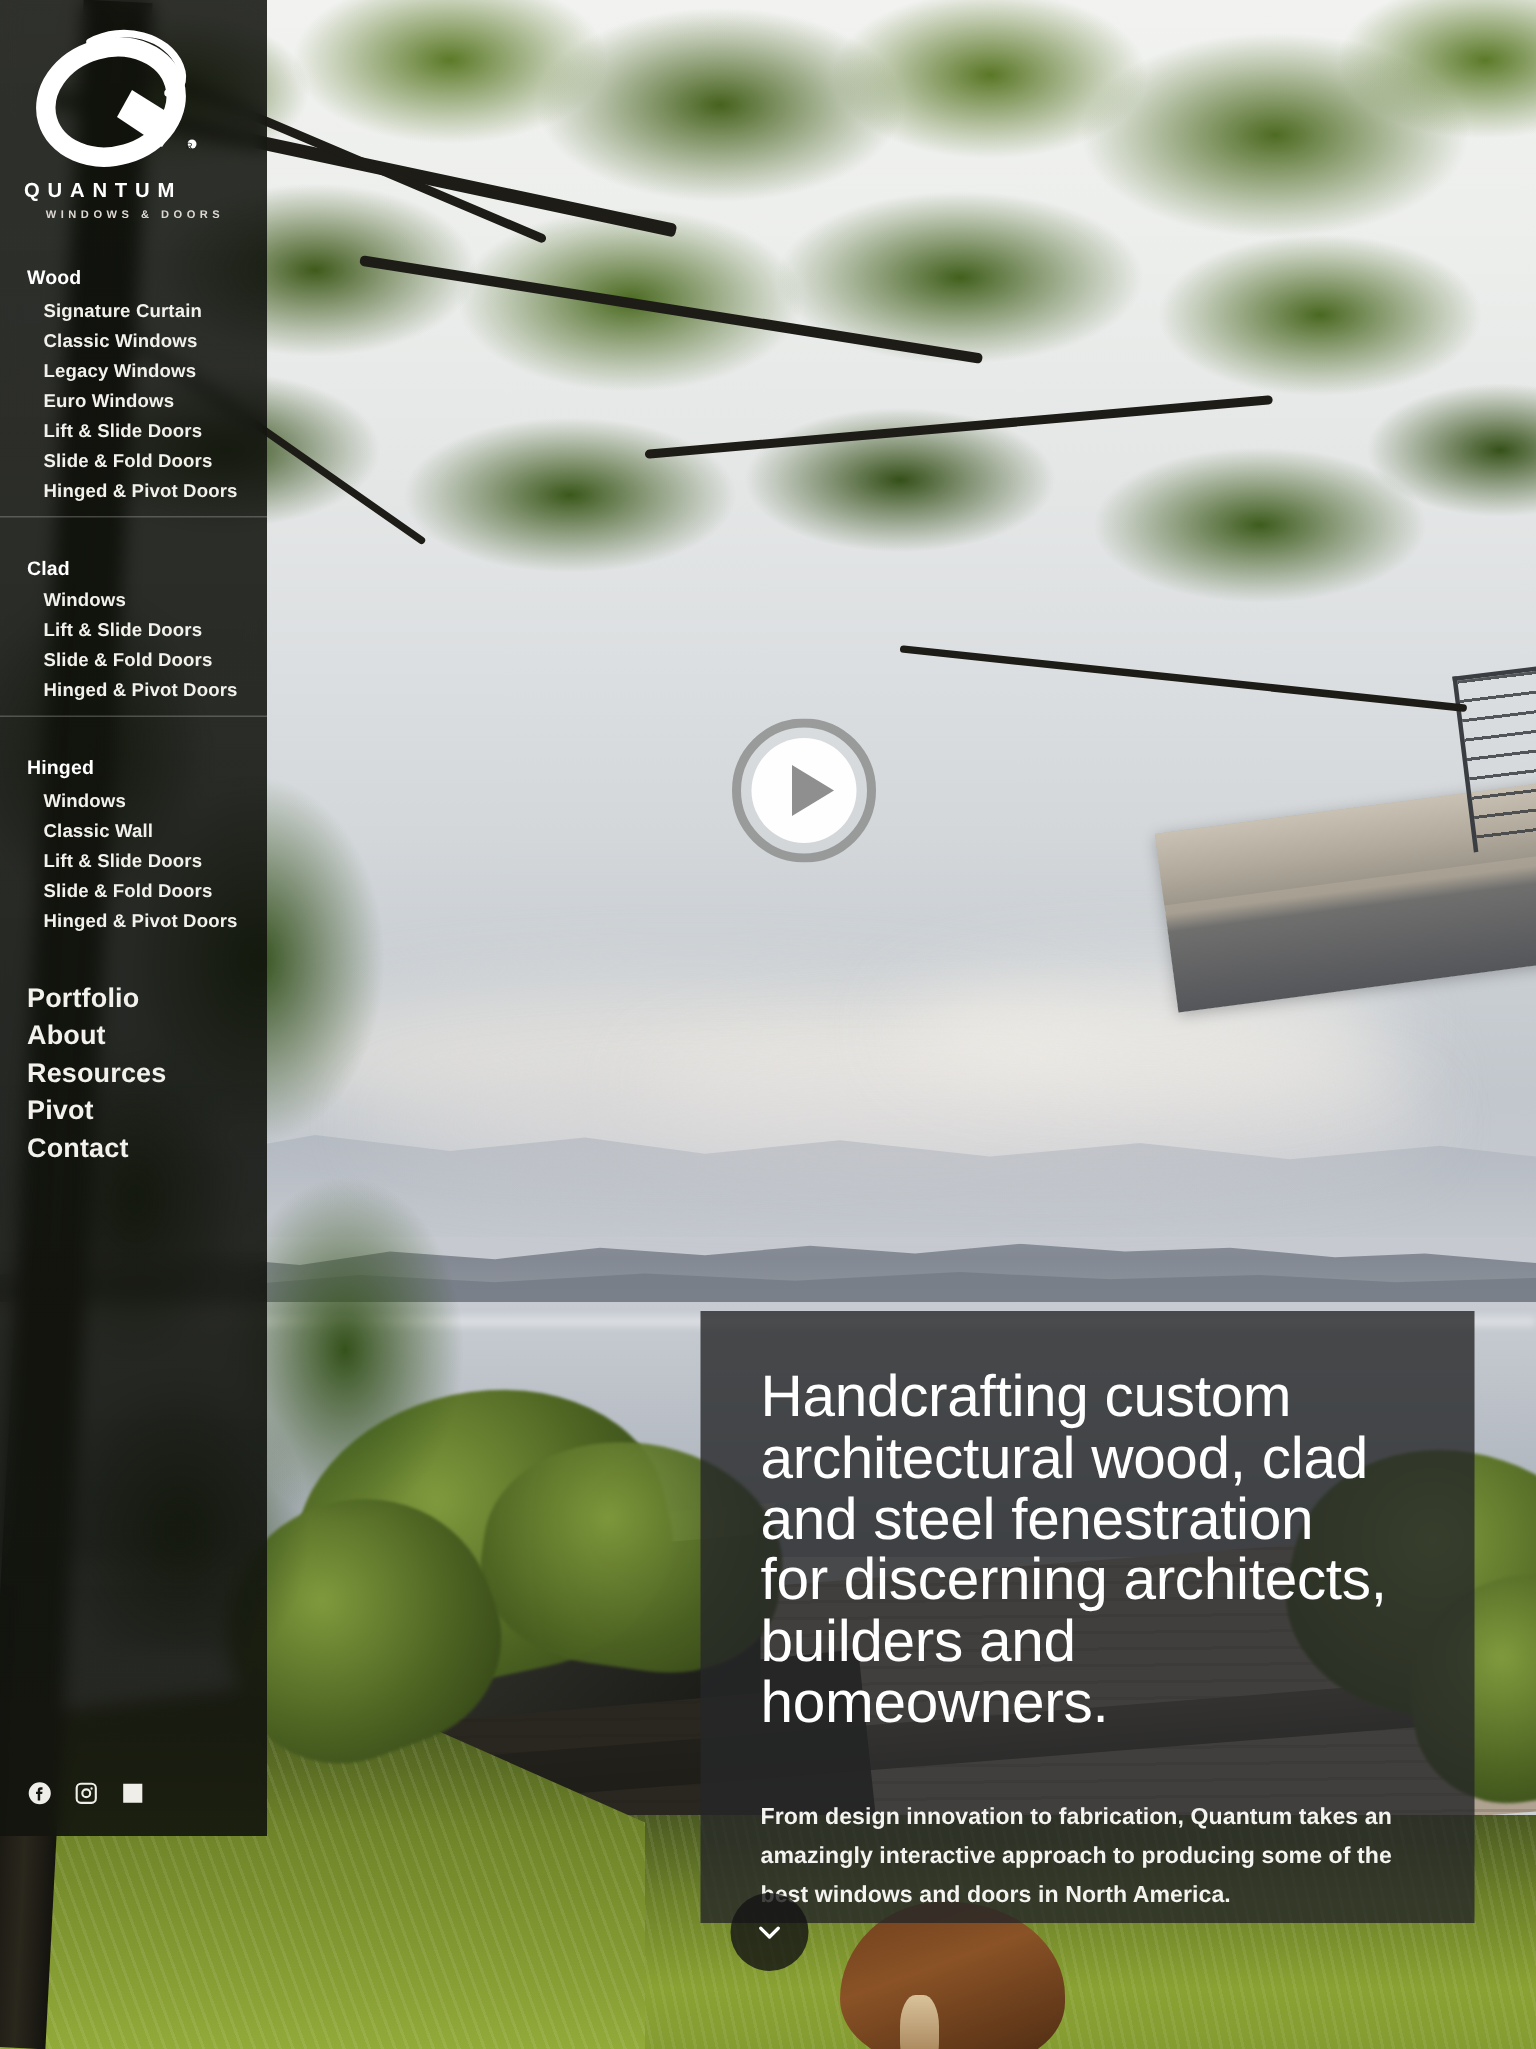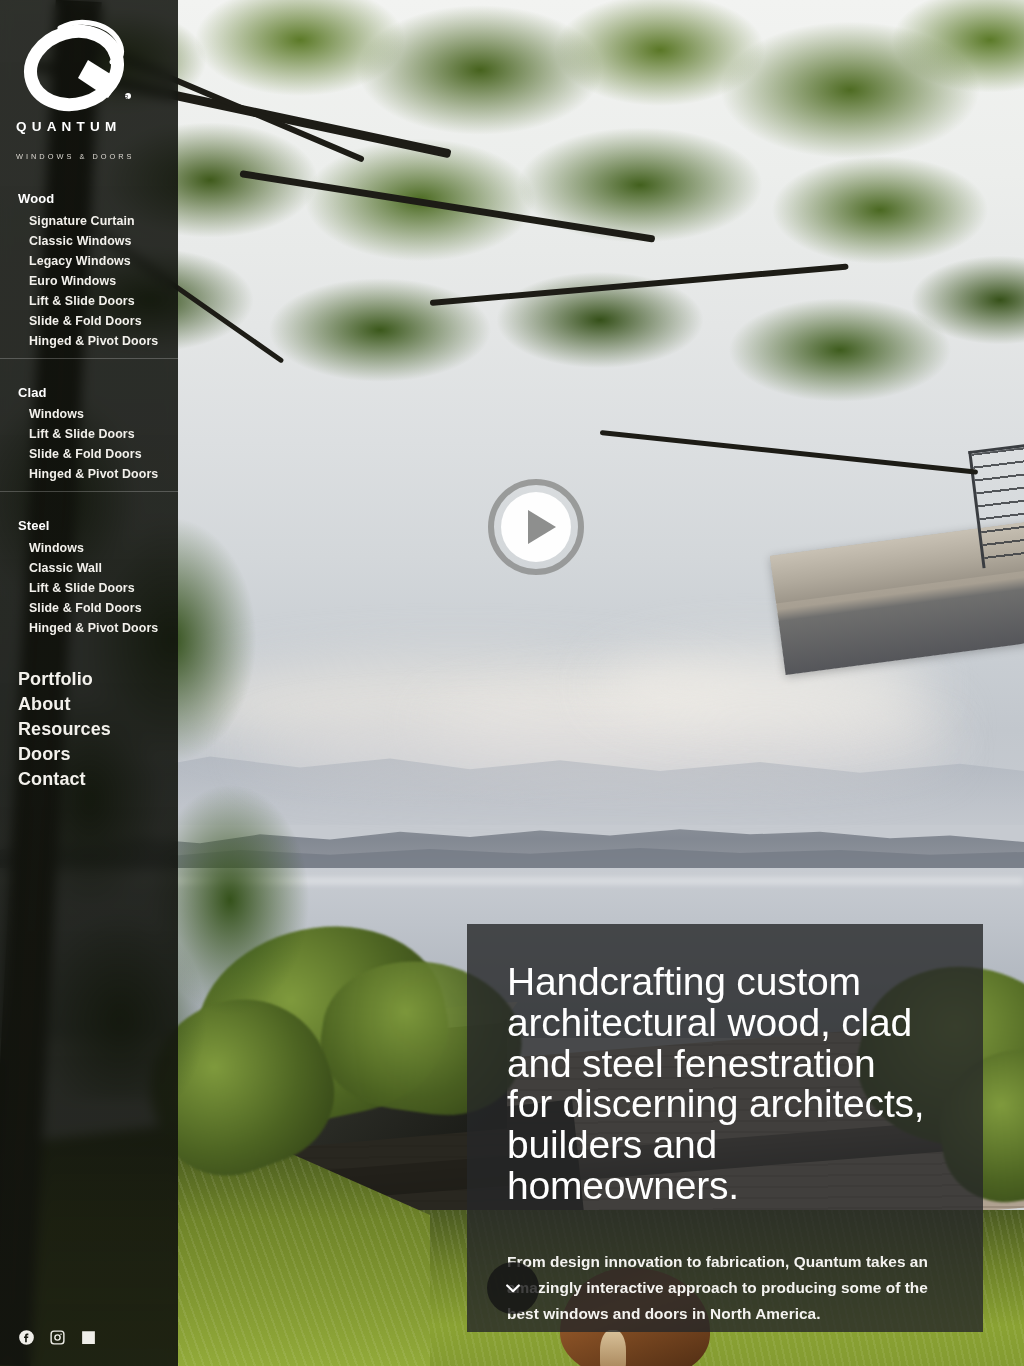--- a/index.html
+++ b/index.html
@@ -199,36 +199,36 @@
   .branch.b5 { left:600px; top:430px; width:380px; height:5px; transform:rotate(6deg); }
   .branch.b6 { left:70px; top:210px; width:260px; height:5px; transform:rotate(35deg); }
   .trunk {
     position:absolute; left:20px; top:0; width:46px; height:1366px;
     background:linear-gradient(to right,#15140f,#2a271d 55%,#14130e);
     transform:rotate(3deg);
   }
 
   
   .sidebar {
-    position:absolute; left:0; top:0; width:178px; height:1366px;
+    position:absolute; left:0; top:0; width:178px; height:1224px;
     background:linear-gradient(to bottom, rgba(14,16,11,.86), rgba(18,20,14,.90));
     backdrop-filter:blur(6px);
     z-index:20;
     color:#fff;
   }
 
   .logo-wrap { padding:18px 14px 6px 16px; }
   .logo-mark { width:128px; height:96px; display:block; }
   .logo-word {
     margin-top:6px; font-size:13.5px; font-weight:700; letter-spacing:5.2px;
     color:#fff; line-height:1;
   }
   .logo-sub {
-    margin-top:19px; font-size:7.4px; font-weight:400; letter-spacing:3.0px;
-    color:#ddd9d2; line-height:1;
+    margin-top:5px; font-size:7.4px; font-weight:700; letter-spacing:3.0px;
+    color:#ddd9d2; line-height:1;text-align:center;
   }
 
   nav { margin-top:14px; }
   .nav-group { padding:0 0 6px 0; }
   .nav-group + .nav-group { border-top:1px solid rgba(255,255,255,.22); padding-top:1px; }
   .nav-head {
     font-size:13px; font-weight:700; color:#fff; padding:1px 0 3px 18px; line-height:1.45;
     letter-spacing:.1px; cursor:pointer;margin-top:23px;
   }
   .nav-item {
@@ -247,21 +247,21 @@
   .socials svg { width:17px; height:17px; fill:#efeee9; display:block; cursor:pointer; }
   .socials a { line-height:0; }
 
   
   .play-btn {
     position:absolute; left:488px; top:479px; width:96px; height:96px; z-index:15; cursor:pointer;
   }
 
   
   .hero {
-    position:absolute; left:467px; top:924px; width:516px; height:408px;
+    position:absolute; left:467px; top:874px; width:516px; height:408px;
     background:rgba(38,39,40,.80); z-index:16;
     padding:38px 40px 0 40px;
   }
   .hero h1 {
     font-size:39px; font-weight:400; line-height:1.045; color:#fff;
     letter-spacing:-.2px; white-space:pre-line;
   }
   .hero p {
     margin-top:42px; font-size:15.4px; font-weight:600; line-height:1.72;
     color:#f4f3f0; letter-spacing:.05px;
@@ -381,33 +381,33 @@
 
       <div class="nav-group">
         <div class="nav-head">Clad</div>
         <div class="nav-item">Windows</div>
         <div class="nav-item">Lift &amp; Slide Doors</div>
         <div class="nav-item">Slide &amp; Fold Doors</div>
         <div class="nav-item">Hinged &amp; Pivot Doors</div>
       </div>
 
       <div class="nav-group">
-        <div class="nav-head">Steel</div>
+        <div class="nav-head">Hinged</div>
         <div class="nav-item">Windows</div>
         <div class="nav-item">Classic Wall</div>
         <div class="nav-item">Lift &amp; Slide Doors</div>
         <div class="nav-item">Slide &amp; Fold Doors</div>
         <div class="nav-item">Hinged &amp; Pivot Doors</div>
       </div>
 
       <div class="nav-main">
         <div class="nav-item">Portfolio</div>
         <div class="nav-item">About</div>
         <div class="nav-item">Resources</div>
-        <div class="nav-item">Doors</div>
+        <div class="nav-item">Pivot</div>
         <div class="nav-item">Contact</div>
       </div>
     </nav>
 
     <div class="socials">
       <a href="#" title="Facebook">
         <svg viewBox="0 0 24 24">
           <path d="M12 1.6A10.4 10.4 0 1 0 12 22.4 10.4 10.4 0 0 0 12 1.6zm2.6 7.1h-1.5c-.4 0-.7.2-.7.7v1.2h2.2l-.3 2.2h-1.9v6h-2.3v-6H8.5v-2.2h1.6V9.1c0-1.6 1-2.7 2.6-2.7h1.9v2.3z"></path>
         </svg>
       </a>

